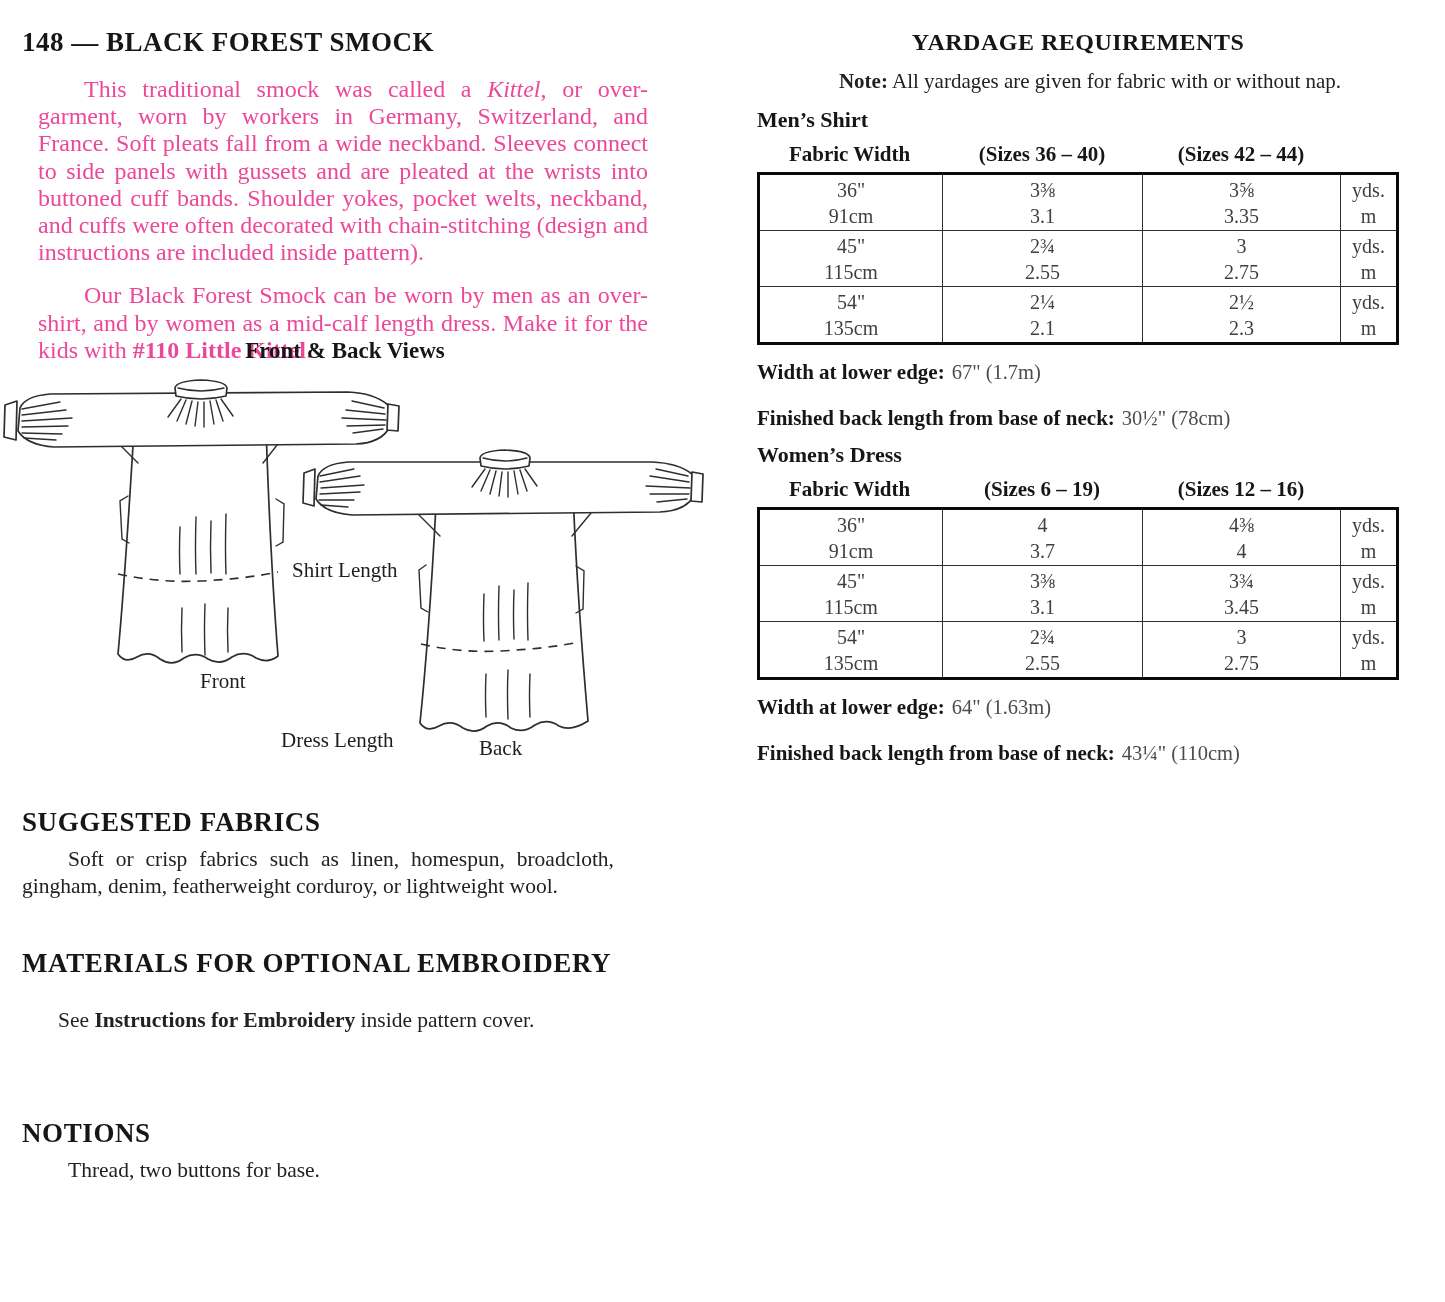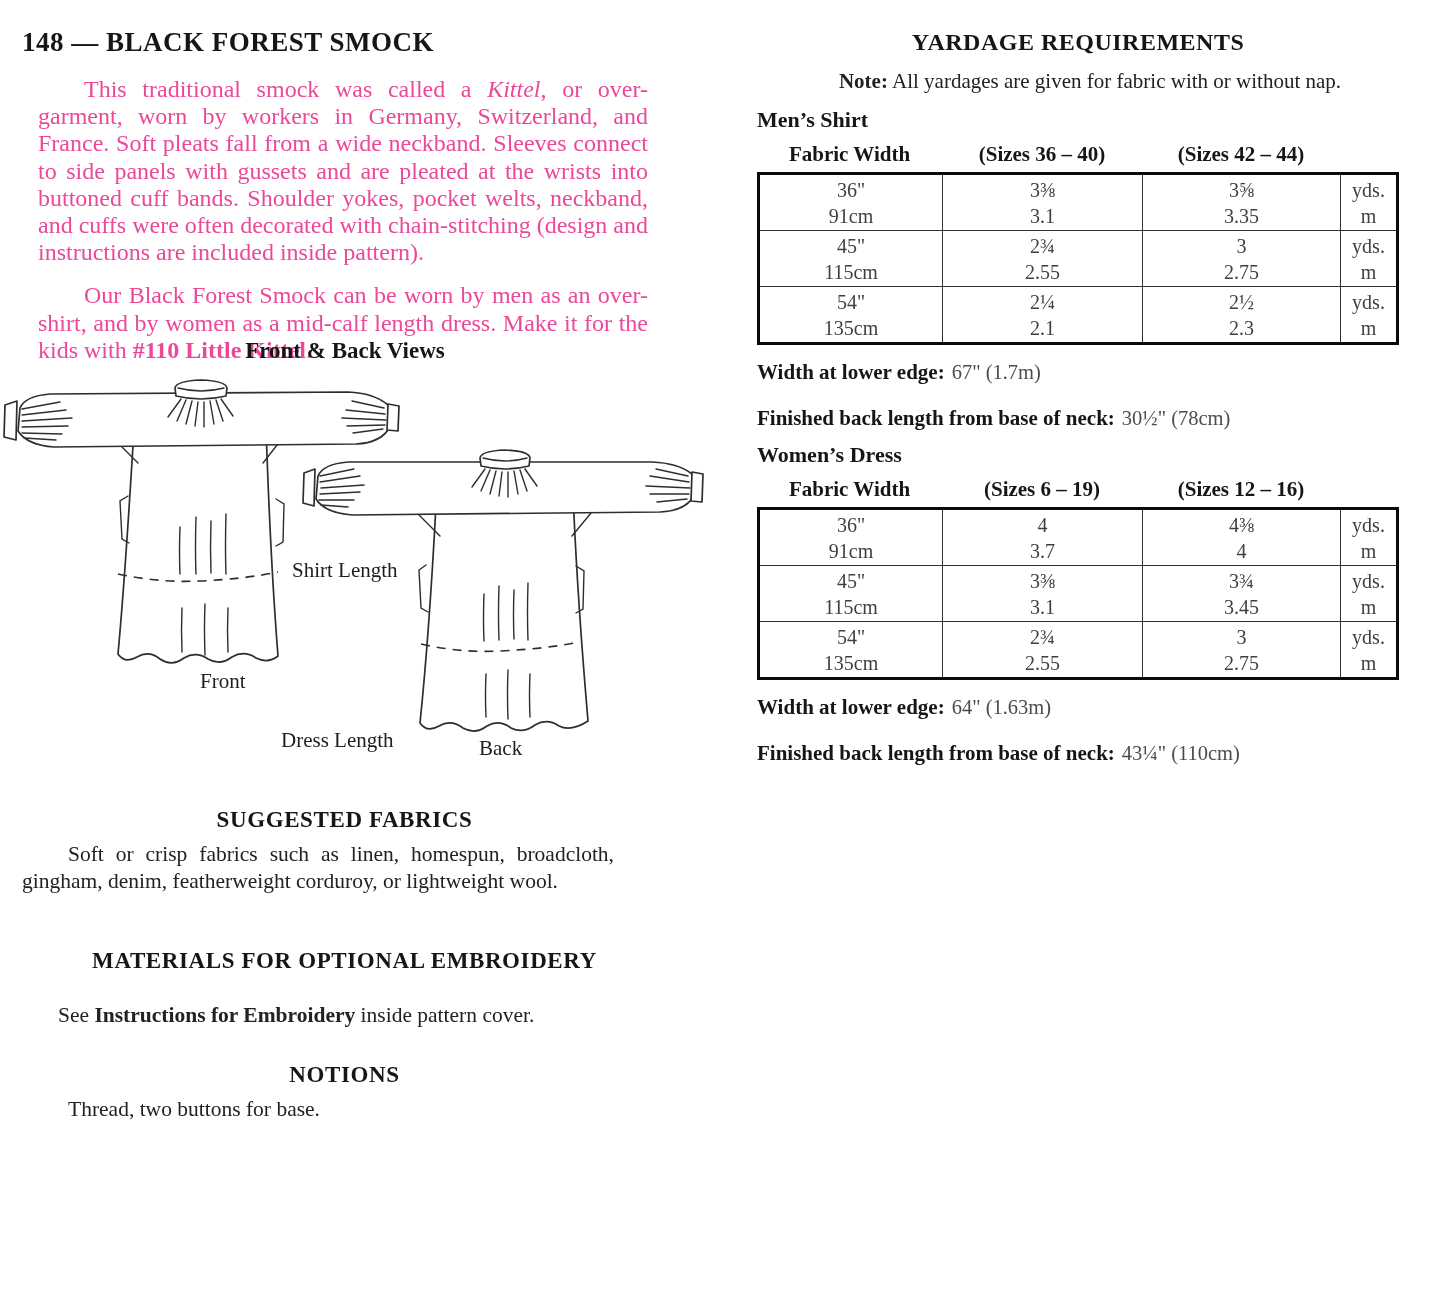--- a/index.html
+++ b/index.html
@@ -22,22 +22,22 @@
   .illustration{position:absolute;top:368px;left:0;width:760px;height:412px;}
   .illustration svg{position:absolute;top:0;left:0;}
   .ill-label{position:absolute;margin:0;font-size:21px;color:#1e1e1e;white-space:nowrap;}
   .lbl-shirt-length{top:190px;left:292px;}
   .lbl-front{top:301px;left:200px;}
   .lbl-dress-length{top:340px;left:281px;margin-top:20px;}
   .lbl-back{top:368px;left:479px;}
   .left-block{position:absolute;left:22px;width:645px;}
   .blk-fabrics{top:807px;}
   .blk-embroidery{top:948px;}
-  .blk-notions{top:1062px;}
-  .block-title{margin:0;font-size:23px;font-weight:bold;text-align:center;letter-spacing:.6px;color:#161616;}
+  .blk-notions{top:1118px;}
+  .block-title{margin:0;font-size:27px;font-weight:bold;text-align:left;letter-spacing:.6px;color:#161616;}
   .block-text{margin:8px 0 0 0;font-size:21.5px;line-height:27px;text-align:justify;text-indent:46px;color:#222;}
   .blk-fabrics .block-text{width:592px;}
   .blk-embroidery .block-text{text-indent:36px;text-align:left;margin-top:28px;}
   .blk-notions .block-text{text-align:left;}
   
   .yardage-title{
     position:absolute;top:29px;left:757px;width:642px;margin:0;
     font-size:24px;font-weight:bold;text-align:center;letter-spacing:.5px;color:#161616;
   }
   .yardage-note{position:absolute;top:57px;left:737px;width:682px;margin:12px;font-size:21px;text-align:center;color:#222;}

